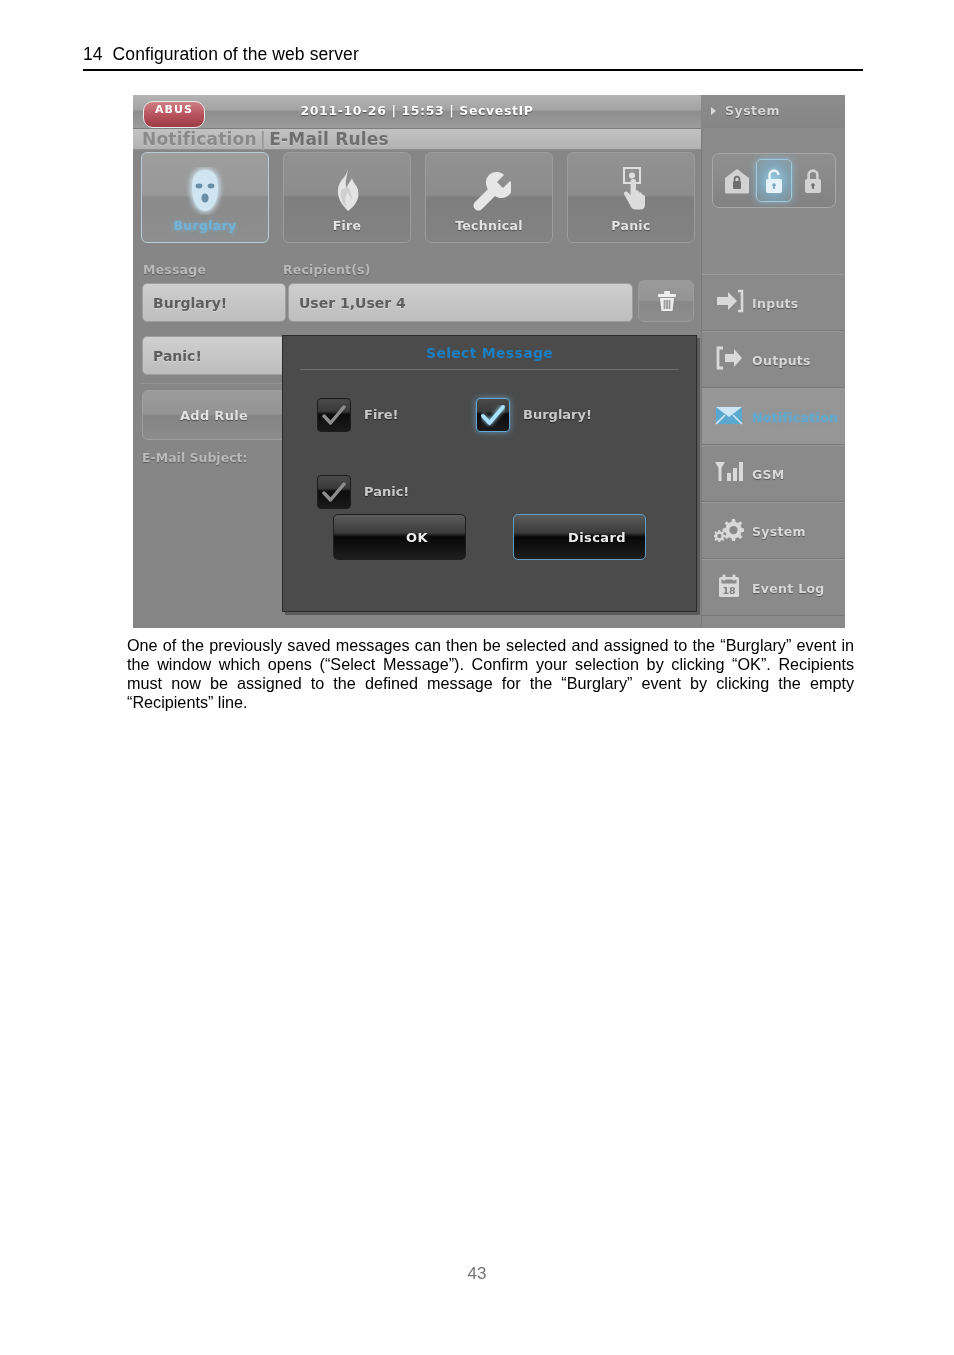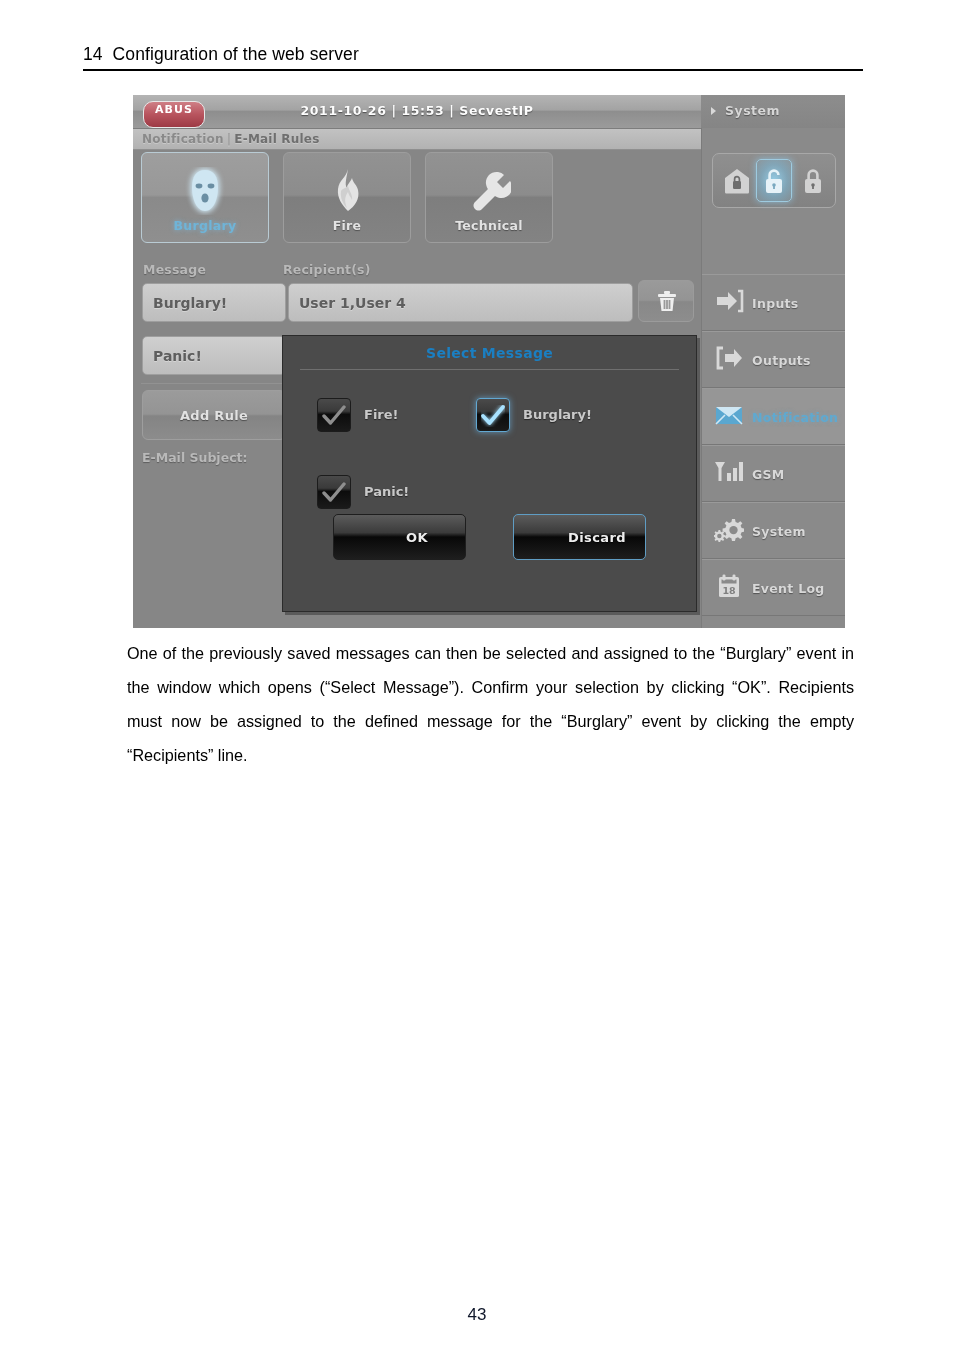--- a/index.html
+++ b/index.html
@@ -109,21 +109,21 @@
   }
 
   
   .breadcrumb {
     position: absolute;
     left: 0; top: 34px;
     width: 568px; height: 21px;
     background: linear-gradient(to bottom, #c2c2c2 0%, #b2b2b2 100%);
     border-bottom: 1px solid #8f8f8f;
     color: #8a8a8a;
-    font-size: 12px;
+    font-size: 17px;
     font-weight: bold;
     line-height: 21px;
     padding-left: 9px;
     box-sizing: border-box;
     letter-spacing: .2px;
     text-shadow: 0 1px 0 rgba(255,255,255,.25);
   }
   .breadcrumb .sep { color:#9a9a9a; padding: 0 3px; }
   .breadcrumb .cur { color:#6f6f6f; }
 
@@ -393,35 +393,34 @@
   .mbtn.ok { left: 50px; }
   .mbtn.discard { left: 230px; border: 1px solid #5f9dc4; }
 
   
   .para {
     position: absolute;
     left: 127px; top: 636px;
     width: 727px;
     font-family: "Liberation Sans", sans-serif;
     font-size: 16.2px;
-    line-height: 34px;
+    line-height: 19px;
     color: #000;
     text-align: justify;
     text-justify: inter-word;
   }
 
   .pagenum {
     position: absolute;
     left: 0; right: 0;
     top: 1264px;
     text-align: center;
     font-family: "Liberation Sans", sans-serif;
     font-size: 17px;
-    color: #0f172a;
-    margin-top: 41px;
+    color: #737373;
   }
 </style>
 </head>
 <body>
 
 <div class="page-header">
   <div class="chapter">14  Configuration of the web server</div>
   <div class="rule"></div>
 </div>
 
@@ -481,20 +480,30 @@
 
       <div class="tab" style="left:284px;">
         <div class="ticon">
           <svg width="44" height="48" viewBox="0 0 44 48">
             <path d="M31 5 C24 4 18 10 19 17 C19.4 20 21 22 21 22 L8 35 C6 37 6 40 8 42 C10 44 13 44 15 42 L28 29 C28 29 30 30.6 33 31 C40 32 46 26 45 19 C44.7 17 44 15.5 43 14 L36 21 L30 15 L37 8 C35.5 6.7 33.6 5.3 31 5 Z" fill="#e6e6e6"></path>
           </svg>
         </div>
         <div class="tlabel">Technical</div>
       </div>
 
+      <div class="tab" style="left:426px;">
+        <div class="ticon">
+          <svg width="40" height="48" viewBox="0 0 40 48">
+            <rect x="13" y="1" width="16" height="15" fill="none" stroke="#e0e0e0" stroke-width="2"></rect>
+            <circle cx="21" cy="8.5" r="3" fill="#e0e0e0"></circle>
+            <path d="M19.5 14 L19.5 28 L16.5 25 C14.5 23.5 12 25.5 13.5 28 L19 38 C20 41 22 42.5 25 42.5 L30 42.5 C32.5 42.5 34 40.8 34 38.3 L34 30 C34 28 32.4 27 31 27.6 C31 25.8 29.4 24.9 28 25.5 C28 23.8 26.4 22.8 25 23.4 L25 14 C25 11.4 19.5 11.4 19.5 14 Z" fill="#dcdcdc"></path>
+          </svg>
+        </div>
+        <div class="tlabel">Panic</div>
+      </div>
     </div>
 
     <div class="colhdr hdr-msg">Message</div>
     <div class="colhdr hdr-rcp">Recipient(s)</div>
 
     <div class="fld fld-burglary">Burglary!</div>
     <div class="fld fld-recip">User 1,User 4</div>
     <div class="trashbtn">
       <svg width="20" height="22" viewBox="0 0 20 22">
         <rect x="1" y="3" width="18" height="3" rx="1" fill="#efefef"></rect>

